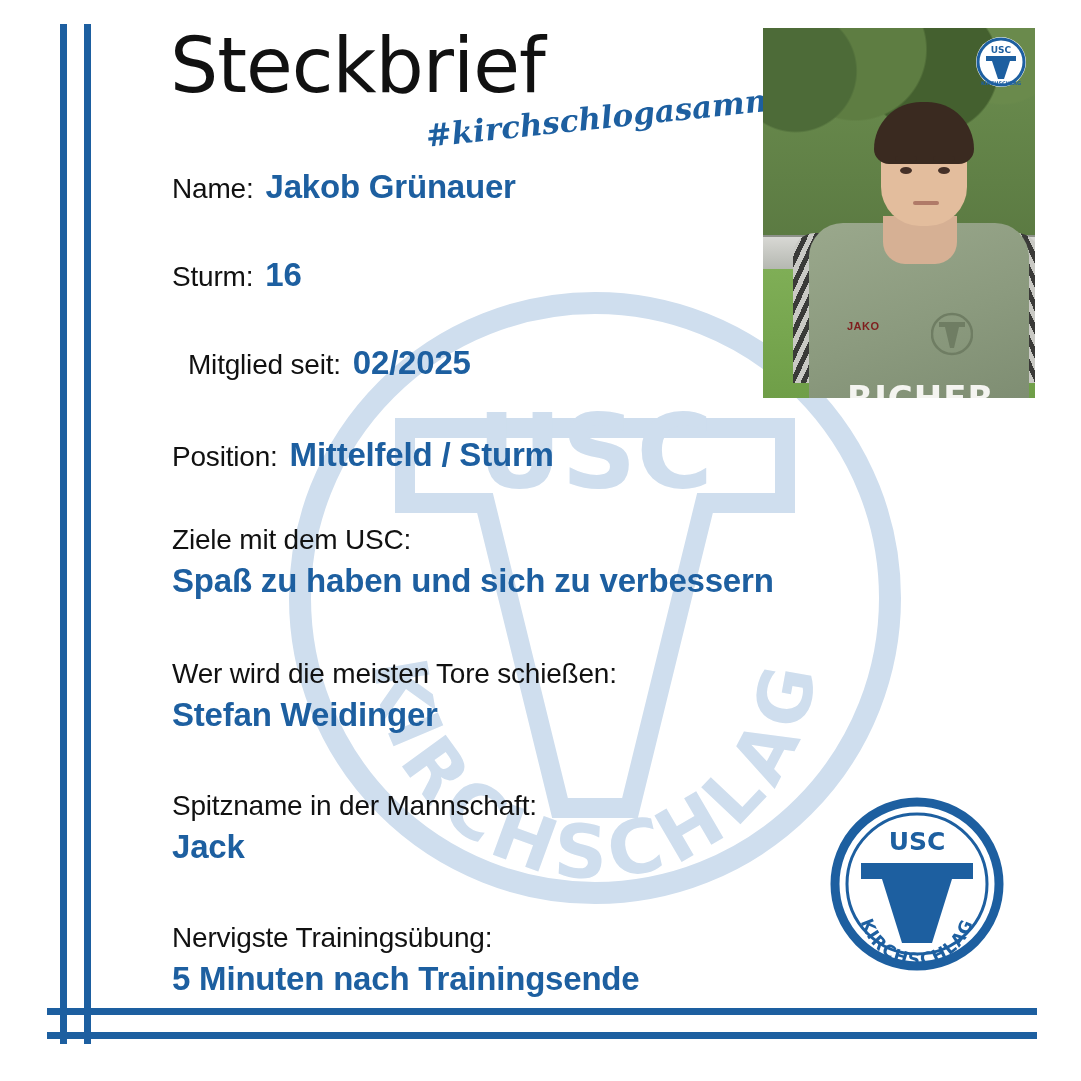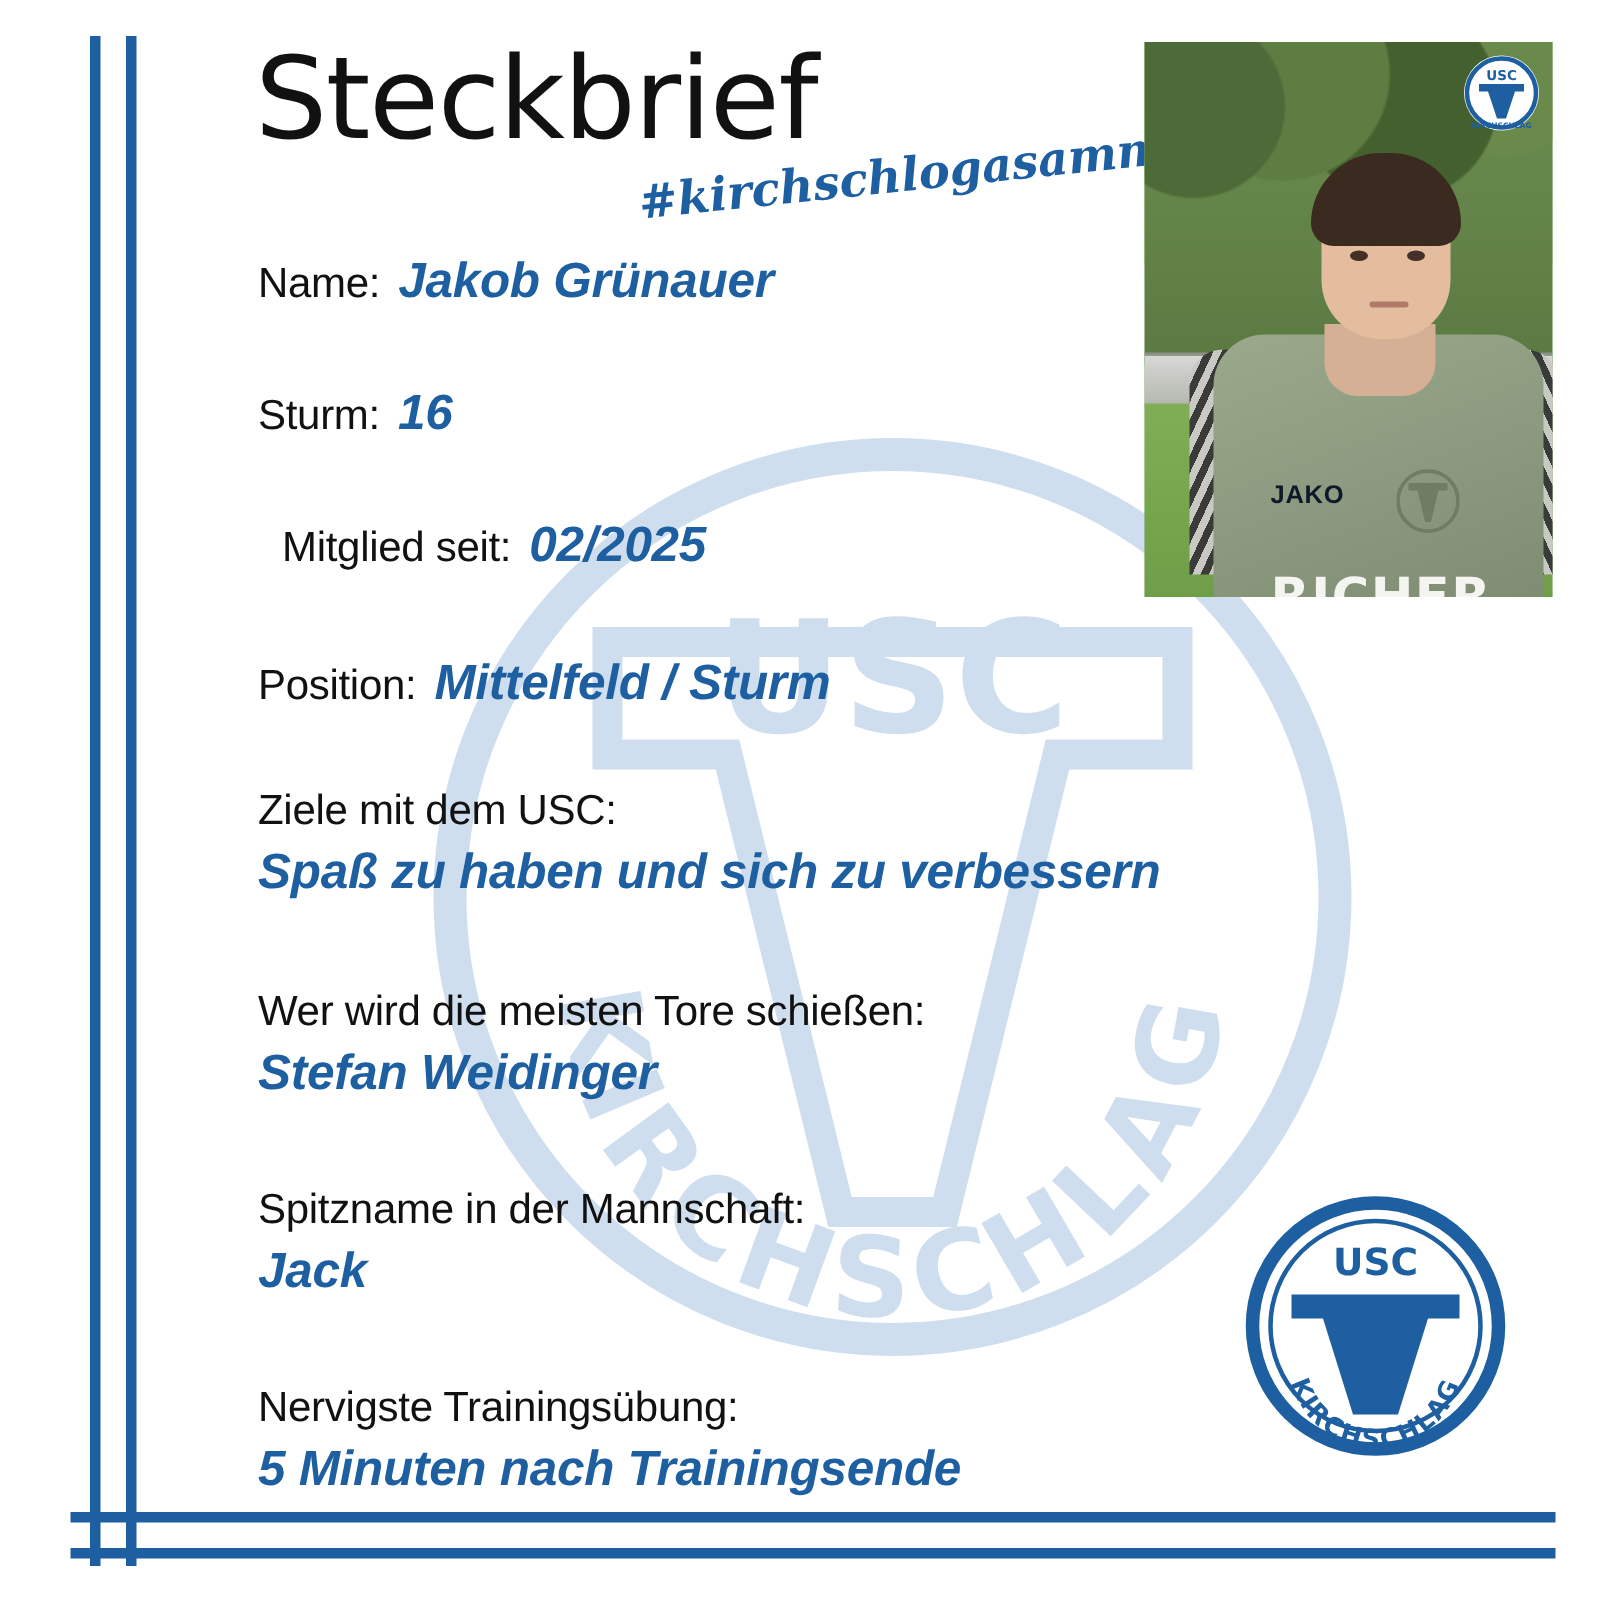--- a/index.html
+++ b/index.html
@@ -203,23 +203,23 @@
     position: absolute;
     left: 150px; top: 173px;
     width: 26px; height: 4px;
     background: #b07a68;
     border-radius: 3px;
   }
   .photo .jako {
     position: absolute;
     left: 84px;
     top: 292px;
-    font-size: 17px;
+    font-size: 11px;
     font-weight: bold;
-    color: #0f172a;
+    color: #7f1d1d;
     letter-spacing: 0.5px;
   }
   .photo .crest-sm {
     position: absolute;
     left: 168px;
     top: 282px;
     width: 42px;
     height: 48px;
   }
   .photo .sponsor {
@@ -257,21 +257,20 @@
     color: #111111;
     font-weight: normal;
     letter-spacing: -0.2px;
   }
   .value {
     font-family: "Liberation Sans", sans-serif;
     font-size: 33px;
     color: #1d5fa0;
     font-weight: bold;
     letter-spacing: -0.2px;
-    font-style: italic;
   }
   .inline { white-space: nowrap; }
   .inline .value { margin-left: 12px; }
   .stacked .value { display: block; margin-top: 6px; }
 
   .r-name      { position: absolute; left: 0;  top: 0;   }
   .r-mitglied  { position: absolute; left: 0;  top: 176px; margin-left: 16px; }
   .r-position  { position: absolute; left: 0;  top: 268px; }
   .r-ziele     { position: absolute; left: 0;  top: 356px; }
   .r-tore      { position: absolute; left: 0;  top: 490px; }

